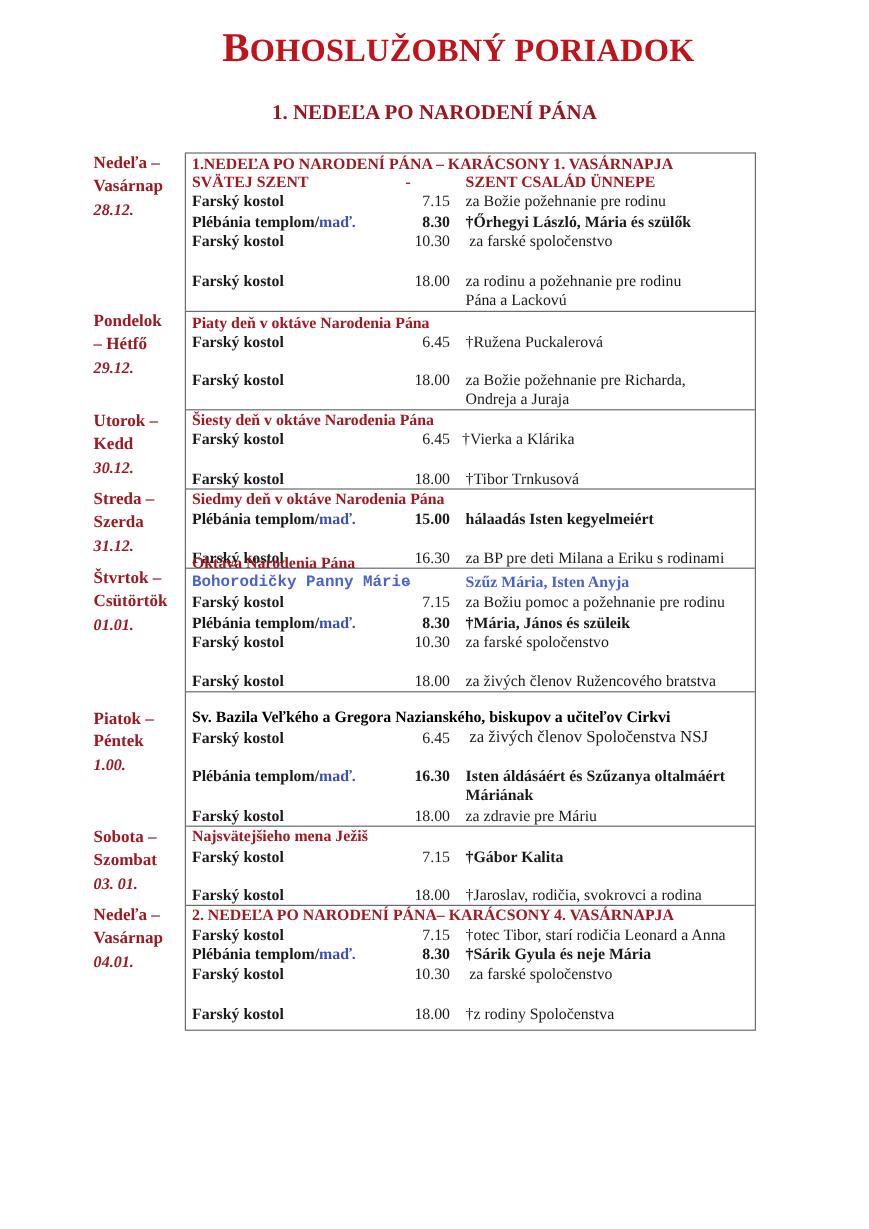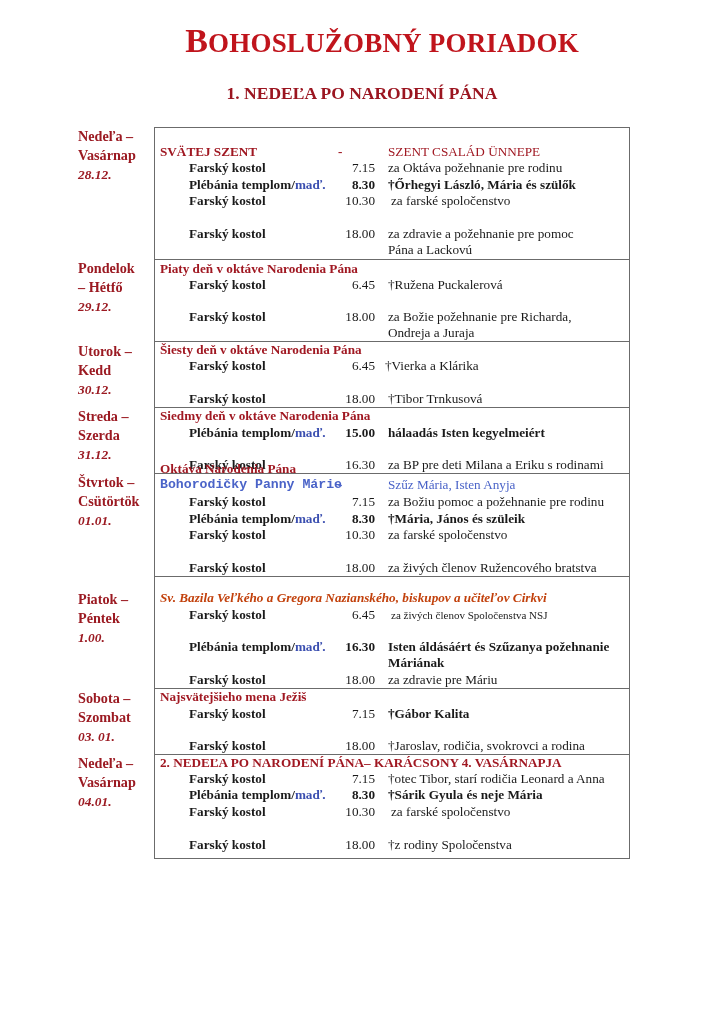--- a/index.html
+++ b/index.html
@@ -14,32 +14,32 @@
 
   .daylabel { position: absolute; left: 78px; width: 74px; color: #9b1a22; font-weight: bold;
               font-size: 14.2px; line-height: 19px; }
   .daylabel .date { font-style: italic; font-weight: bold; font-size: 13.4px; }
 
   .table { position: absolute; left: 154px; top: 127px; width: 476px; height: 732px;
            border: 1px solid #6b6b6b; box-sizing: border-box; }
   .block { position: absolute; left: 0; width: 474px; border-bottom: 1px solid #6b6b6b; }
   .block.last { border-bottom: none; }
   .row { position: absolute; left: 0; width: 474px; font-size: 13.2px; line-height: 16px; }
-  .row .place { position: absolute; left: 5px; font-weight: bold; white-space: nowrap; margin-left: 29px; }
+  .row .place { position: absolute; left: 5px; font-weight: bold; white-space: nowrap; }
   .row .place .mad { color: #3b4fb0; }
   .row .time { position: absolute; left: 180px; width: 40px; text-align: right; white-space: nowrap; }
   .row .time.b { font-weight: bold; }
   .row .intent { position: absolute; left: 233px; width: 240px; white-space: nowrap; }
   .row .intent.b { font-weight: bold; }
   .hdr { position: absolute; left: 5px; font-weight: bold; font-size: 13.2px; color: #a01822;
          white-space: nowrap; line-height: 16px; }
-  .hdr.purple { color: #c2410c; font-style: italic; }
+  .hdr.purple { color: #000000; }
   .hdr.blue { color: #4a63c8; font-family: Liberation Mono, monospace; }
   .hdr-dash { position: absolute; left: 183px; font-weight: bold; font-size: 13.2px; line-height:16px; }
-  .hdr-right { position: absolute; left: 233px; font-weight: normal; font-size: 13.2px; line-height:16px; white-space: nowrap; }
+  .hdr-right { position: absolute; left: 233px; font-weight: bold; font-size: 13.2px; line-height:16px; white-space: nowrap; }
 </style>
 </head>
 <body>
 
 <div class="title">
   <span class="big">B</span><span>OHOSLUŽOBNÝ PORIADOK</span>
 </div>
 <div class="subtitle">
   <span>1. NEDEĽA PO NARODENÍ PÁNA</span>
 </div>
@@ -81,42 +81,43 @@
 </div>
 <div class="daylabel" style="top:754px">
   <div>Nedeľa –</div>
   <div>Vasárnap</div>
   <div class="date">04.01.</div>
 </div>
 
 <div class="table">
 
   <div class="block" style="top:0;height:131px">
+    <div class="hdr" style="top:1px">1.NEDEĽA PO NARODENÍ PÁNA – KARÁCSONY 1. VASÁRNAPJA</div>
     <div class="hdr" style="top:16px">SVÄTEJ SZENT</div>
     <div class="hdr-dash" style="top:16px;color:#a01822">-</div>
     <div class="hdr-right" style="top:16px;color:#a01822">SZENT CSALÁD ÜNNEPE</div>
     <div class="row" style="top:32px">
       <span class="place">Farský kostol</span>
       <span class="time">7.15</span>
-      <span class="intent">za Oktáva požehnanie pre rodinu</span>
+      <span class="intent">za Božie požehnanie pre rodinu</span>
     </div>
     <div class="row" style="top:49px">
       <span class="place"><span>Plébánia templom/</span><span class="mad">maď.</span></span>
       <span class="time b">8.30</span>
       <span class="intent b">†Őrhegyi László, Mária és szülők</span>
     </div>
     <div class="row" style="top:65px">
       <span class="place">Farský kostol</span>
       <span class="time">10.30</span>
       <span class="intent" style="left:236px">za farské spoločenstvo</span>
     </div>
     <div class="row" style="top:98px">
       <span class="place">Farský kostol</span>
       <span class="time">18.00</span>
-      <span class="intent">za zdravie a požehnanie pre pomoc</span>
+      <span class="intent">za rodinu a požehnanie pre rodinu</span>
     </div>
     <div class="row" style="top:114px">
       <span class="intent">Pána a Lackovú</span>
     </div>
   </div>
 
   <div class="block" style="top:131px;height:82px">
     <div class="hdr" style="top:2px">Piaty deň v oktáve Narodenia Pána</div>
     <div class="row" style="top:18px">
       <span class="place">Farský kostol</span>
@@ -186,26 +187,26 @@
       <span class="time">18.00</span>
       <span class="intent">za živých členov Ružencového bratstva</span>
     </div>
   </div>
 
   <div class="block" style="top:461px;height:99px">
     <div class="hdr purple" style="top:1px">Sv. Bazila Veľkého a Gregora Nazianského, biskupov a učiteľov Cirkvi</div>
     <div class="row" style="top:18px">
       <span class="place">Farský kostol</span>
       <span class="time">6.45</span>
-      <span class="intent" style="left:236px;font-size:11px">za živých členov Spoločenstva NSJ</span>
+      <span class="intent" style="left:236px;font-size:14px">za živých členov Spoločenstva NSJ</span>
     </div>
     <div class="row" style="top:50px">
       <span class="place"><span>Plébánia templom/</span><span class="mad">maď.</span></span>
       <span class="time b">16.30</span>
-      <span class="intent b">Isten áldásáért és Szűzanya požehnanie</span>
+      <span class="intent b">Isten áldásáért és Szűzanya oltalmáért</span>
     </div>
     <div class="row" style="top:66px">
       <span class="intent b">Máriának</span>
     </div>
     <div class="row" style="top:83px">
       <span class="place">Farský kostol</span>
       <span class="time">18.00</span>
       <span class="intent">za zdravie pre Máriu</span>
     </div>
   </div>

